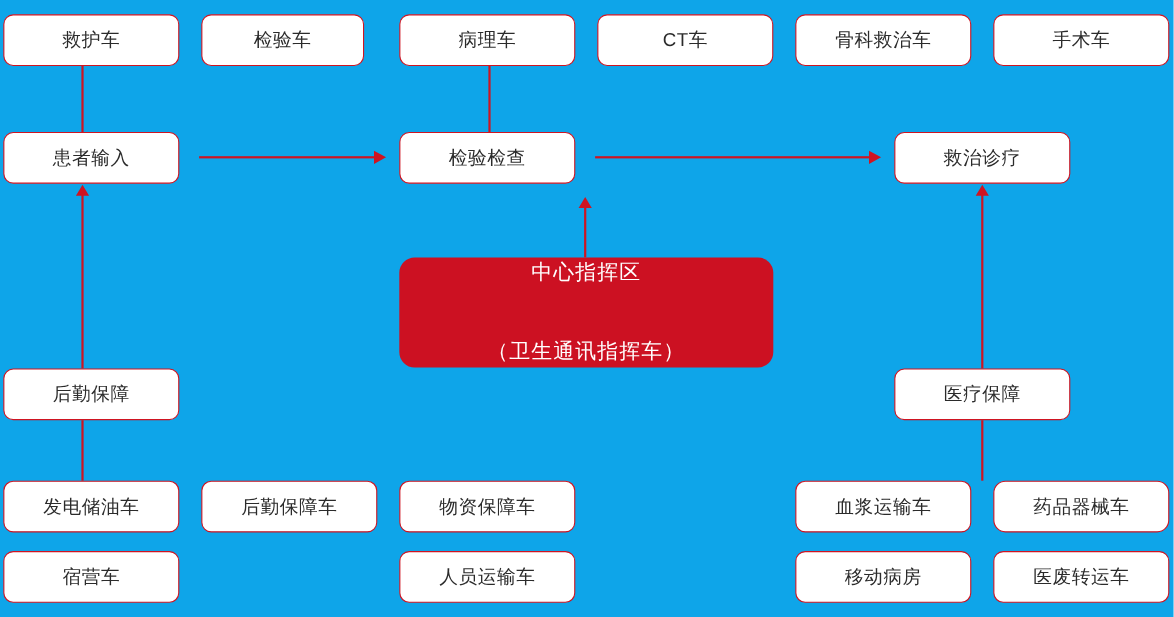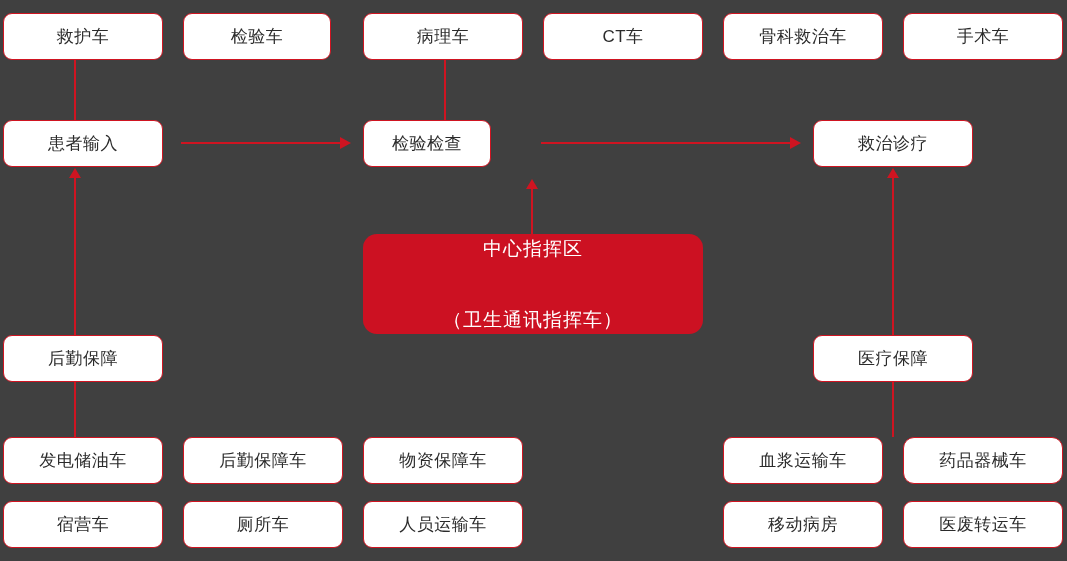--- a/index.html
+++ b/index.html
@@ -8,21 +8,21 @@
     padding: 0;
     background: #ffffff;
   }
   body {
     font-family: "Liberation Sans", "DejaVu Sans", sans-serif;
   }
   #diagram {
     position: relative;
     width: 1067px;
     height: 561px;
-    background: #404040;
+    background: #0ea5e9;
     overflow: hidden;
   }
   .node {
     position: absolute;
     box-sizing: border-box;
     display: flex;
     align-items: center;
     justify-content: center;
     text-align: center;
     border: 1.4px solid #cf1421;
@@ -95,21 +95,21 @@
   <div class="node" style="left:723px; top:13px;  width:160px; height:47px;">
       <span>骨科救治车</span>
     </div>
   <div class="node" style="left:903px; top:13px;  width:160px; height:47px;">
       <span>手术车</span>
     </div>
 
   <div class="node" style="left:3px;   top:120px; width:160px; height:47px;">
       <span>患者输入</span>
     </div>
-  <div class="node" style="left:363px; top:120px; width:128px; height:47px;">
+  <div class="node" style="left:363px; top:120px; width:160px; height:47px;">
       <span>检验检查</span>
     </div>
   <div class="node" style="left:813px; top:120px; width:160px; height:47px;">
       <span>救治诊疗</span>
     </div>
 
   <div class="node center" style="left:363px; top:234px; width:340px; height:100px;">
     <span class="line1">中心指挥区</span>
     <span class="line2">（卫生通讯指挥车）</span>
   </div>
@@ -133,23 +133,20 @@
   <div class="node" style="left:723px; top:437px; width:160px; height:47px;">
       <span>血浆运输车</span>
     </div>
   <div class="node" style="left:903px; top:437px; width:160px; height:47px;border-radius:11px;">
       <span>药品器械车</span>
     </div>
 
   <div class="node" style="left:3px;   top:501px; width:160px; height:47px;">
       <span>宿营车</span>
     </div>
-  <div class="node" style="left:183px; top:501px; width:160px; height:47px;">
-      <span>厕所车</span>
-    </div>
   <div class="node" style="left:363px; top:501px; width:160px; height:47px;">
       <span>人员运输车</span>
     </div>
   <div class="node" style="left:723px; top:501px; width:160px; height:47px;">
       <span>移动病房</span>
     </div>
   <div class="node" style="left:903px; top:501px; width:160px; height:47px;">
       <span>医废转运车</span>
     </div>
 

